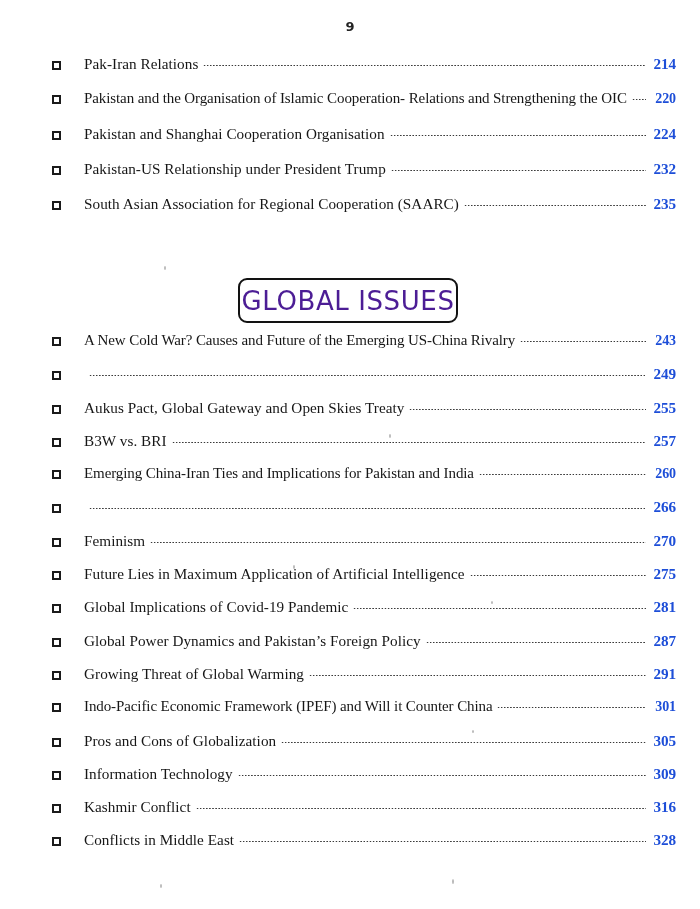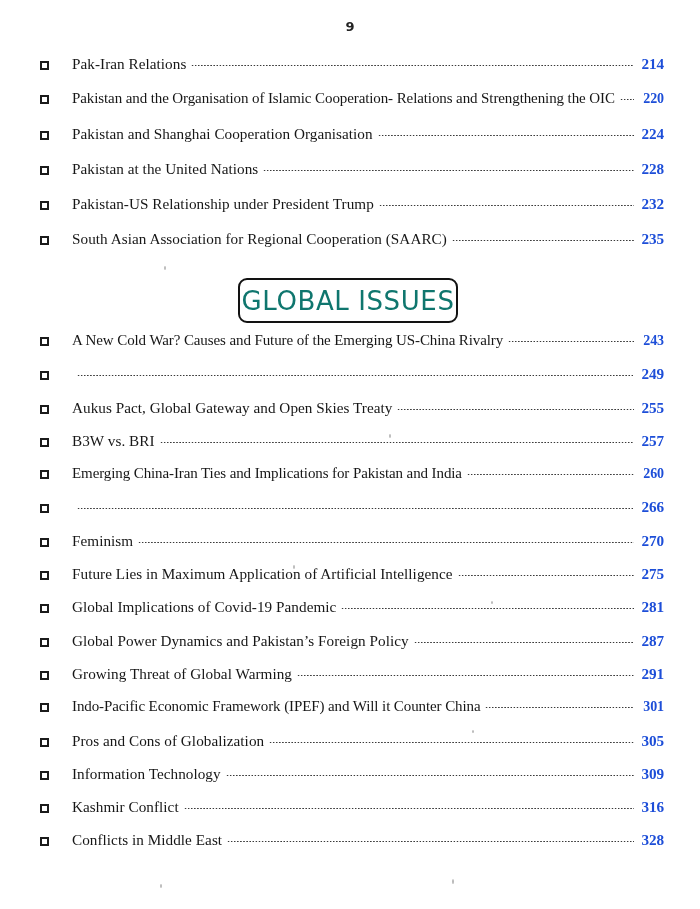--- a/index.html
+++ b/index.html
@@ -27,21 +27,21 @@
     font-family: "DejaVu Sans", "Liberation Sans", sans-serif;
     font-size: 13px;
     font-weight: 700;
     color: #232323;
     letter-spacing: 0.2px;
   }
 
   
   .toc-section {
     position: absolute;
-    left: 36px;
+    left: 48px;
     width: 628px;
   }
   #section-top   { top: 56px; }
   #section-issues{ top: 333px; }
 
   .toc-row {
     display: flex;
     align-items: baseline;
     width: 100%;
     box-sizing: border-box;
@@ -128,21 +128,21 @@
     display: flex;
     align-items: center;
     justify-content: center;
     background: #ffffff;
   }
   .banner-text {
     font-family: "DejaVu Sans", "Liberation Sans", sans-serif;
     font-size: 26px;
     font-weight: 500;
     letter-spacing: 0.6px;
-    color: #0f766e;
+    color: #4c1d95;
     white-space: nowrap;
   }
 
   
   .speck {
     position: absolute;
     background: #b9b9b9;
     border-radius: 50%;
     pointer-events: none;
   }
@@ -171,28 +171,20 @@
         <span class="leader"></span>
         <span class="toc-page">220</span>
       </div>
       <div class="toc-row">
         <span class="bullet-cell">
           <span class="bullet"></span>
         </span>
         <span class="toc-title">Pakistan and Shanghai Cooperation Organisation</span>
         <span class="leader"></span>
         <span class="toc-page">224</span>
-      </div>
-      <div class="toc-row">
-        <span class="bullet-cell">
-          <span class="bullet"></span>
-        </span>
-        <span class="toc-title">Pakistan at the United Nations</span>
-        <span class="leader"></span>
-        <span class="toc-page">228</span>
       </div>
       <div class="toc-row">
         <span class="bullet-cell">
           <span class="bullet"></span>
         </span>
         <span class="toc-title">Pakistan-US Relationship under President Trump</span>
         <span class="leader"></span>
         <span class="toc-page">232</span>
       </div>
       <div class="toc-row">

